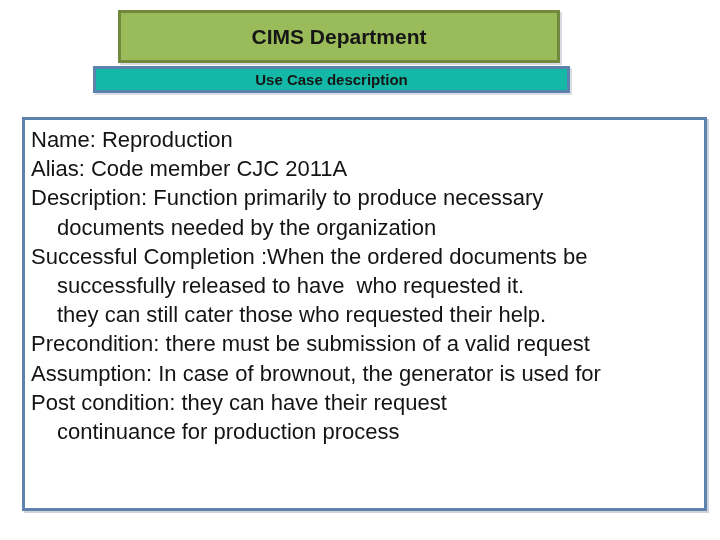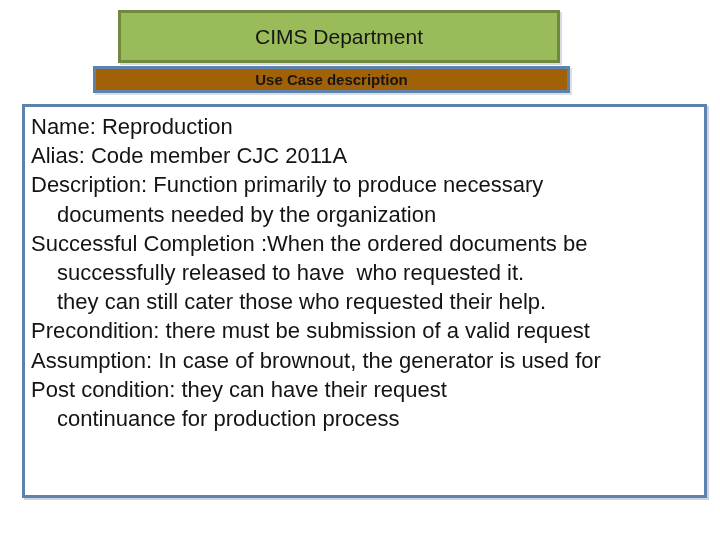--- a/index.html
+++ b/index.html
@@ -24,48 +24,48 @@
     box-sizing: border-box;
     background: #9abb59;
     border: 3px solid #71893f;
     display: flex;
     align-items: center;
     justify-content: center;
     box-shadow: 2px 2px 0 rgba(168, 176, 188, 0.45);
   }
   .green-box .title {
     font-size: 21px;
-    font-weight: normal;
+    font-weight: bold;
     color: #161616;
     white-space: pre;
   }
   .subheader-box {
     position: absolute;
     left: 93px;
     top: 66px;
     width: 477px;
     height: 27px;
     box-sizing: border-box;
-    background: #a16207;
+    background: #14b8a6;
     border: 3px solid #5d82ad;
     display: flex;
     align-items: center;
     justify-content: center;
     box-shadow: 2px 2px 0 rgba(168, 176, 188, 0.4);
   }
   .subheader-box .subtitle {
     font-size: 15px;
     font-weight: bold;
     color: #161616;
     white-space: pre;
   }
   .main-box {
     position: absolute;
     left: 22px;
-    top: 104px;
+    top: 117px;
     width: 685px;
     height: 394px;
     box-sizing: border-box;
     background: #ffffff;
     border: 3px solid #5d82ad;
     padding: 5px 4px 0 6px;
     box-shadow: 2px 2px 0 rgba(148, 160, 178, 0.45);
   }
   .main-box .line {
     font-size: 22px;

